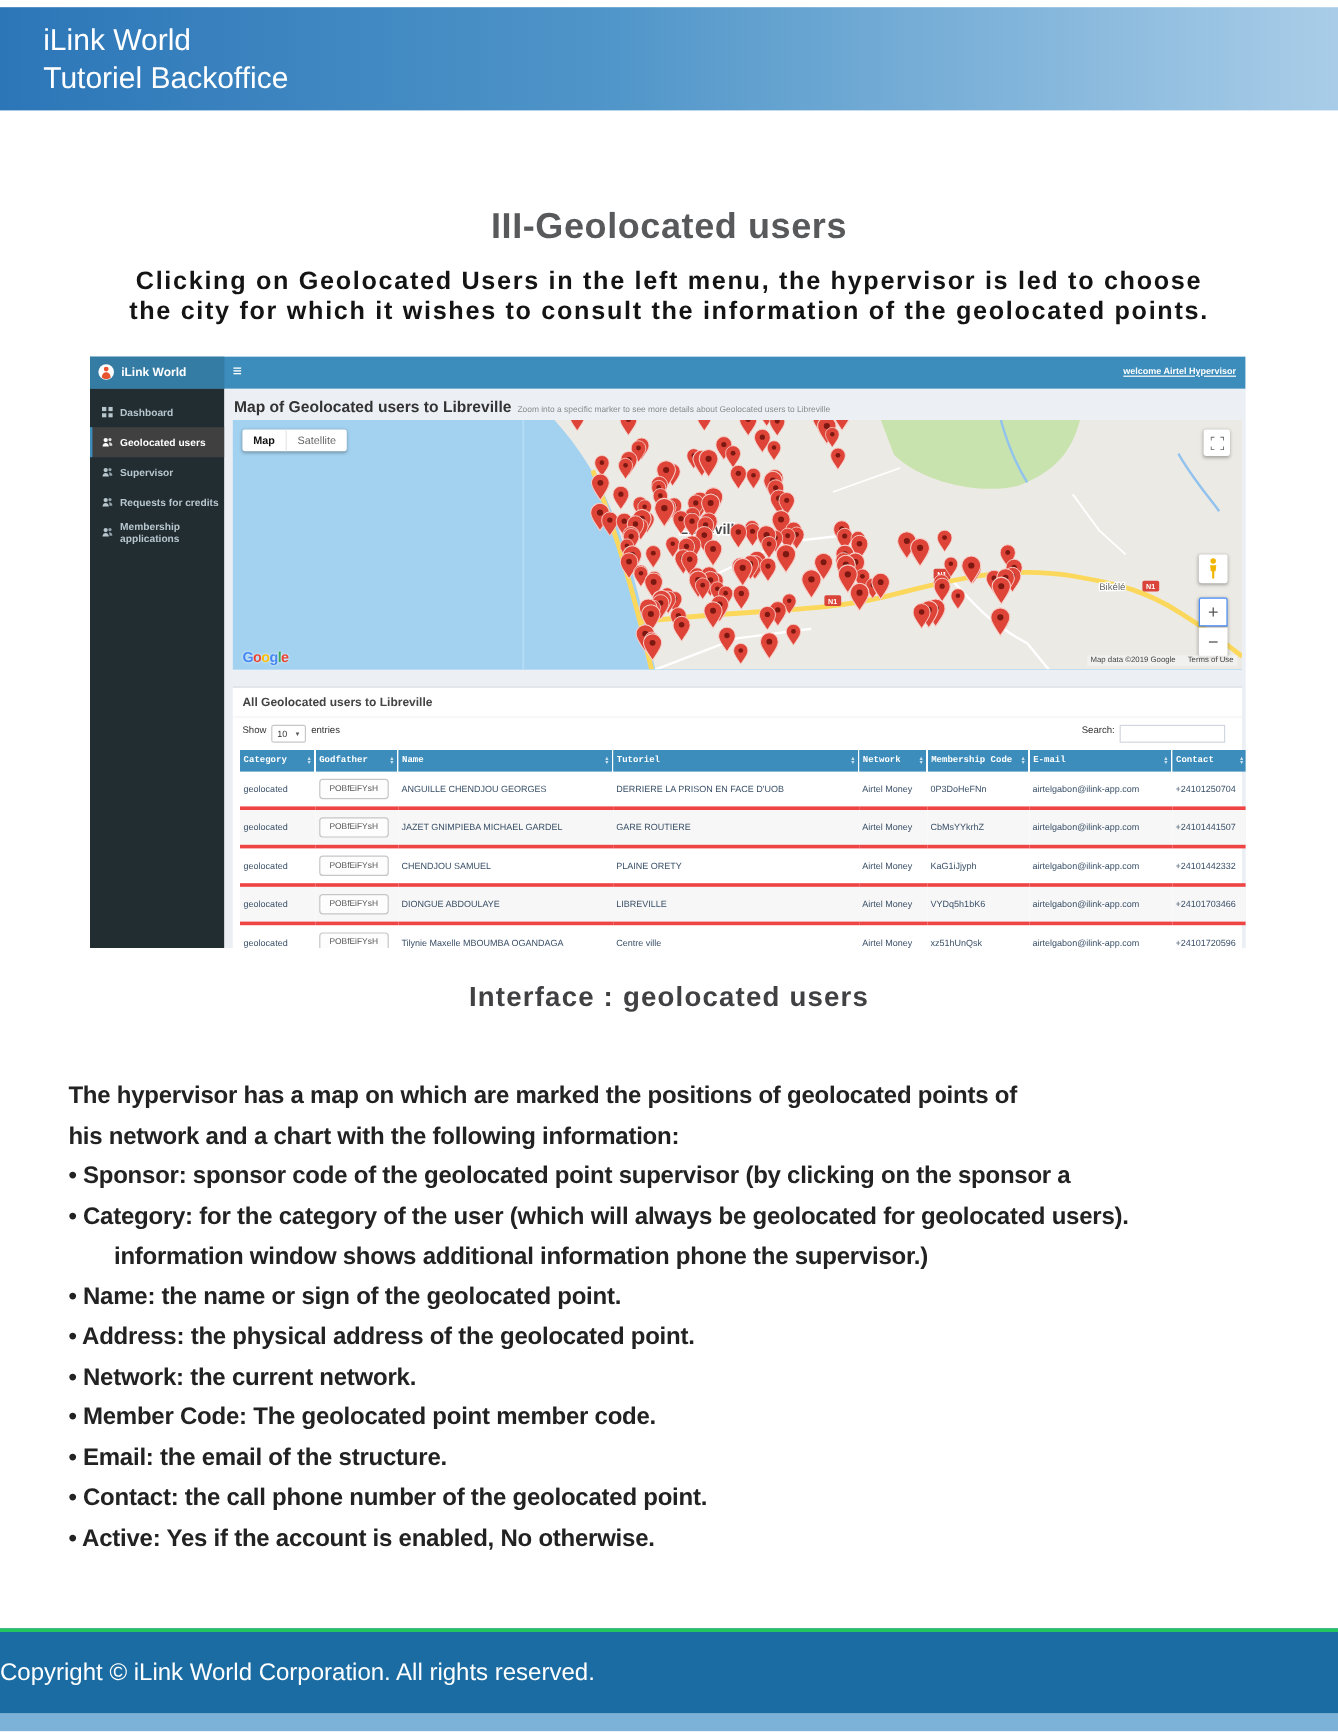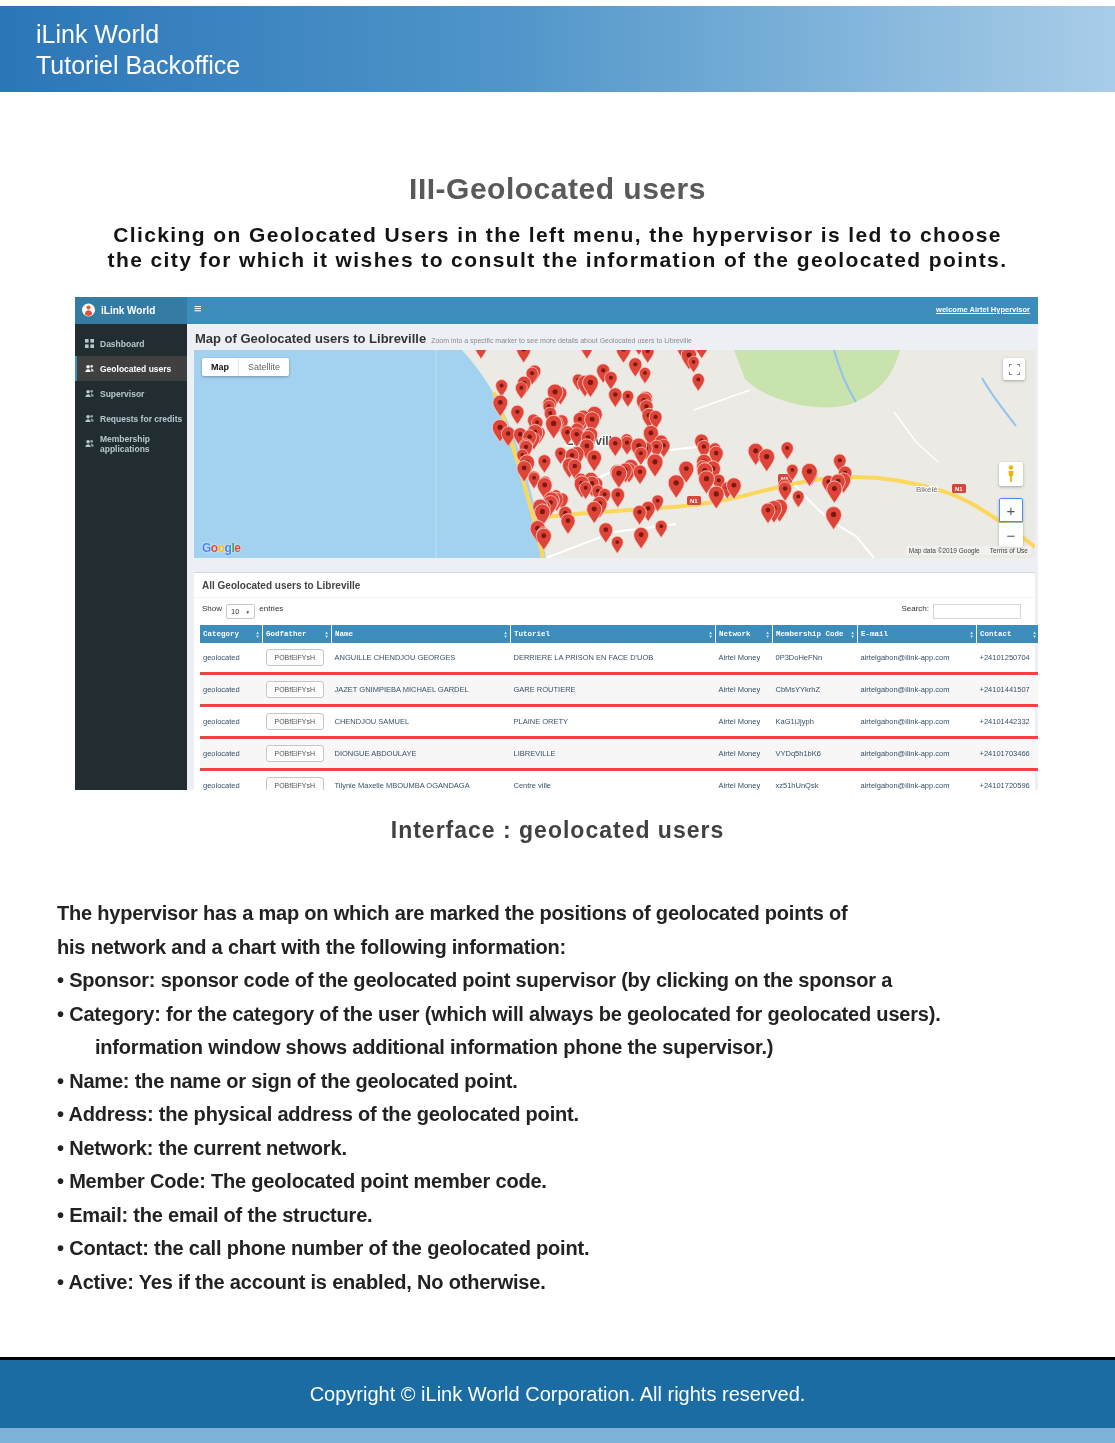--- a/index.html
+++ b/index.html
@@ -67,21 +67,21 @@
   .god-btn{border:1px solid #c6c6c6;background:#fdfdfd;border-radius:3px;padding:4px 8px;font-size:7px;color:#555;font-family:inherit;cursor:pointer;}
   .c0{width:56px}.c1{width:62px}.c2{width:172px}.c3{width:198px}.c4{width:50px}.c5{width:78px}.c6{width:112px}.c7{width:56px}
 
   
   .caption{position:absolute;top:817px;left:0;width:100%;text-align:center;font-size:23px;font-weight:bold;color:#414042;letter-spacing:1px;}
   .bodytxt{position:absolute;left:57px;top:897px;width:1010px;font-size:20px;font-weight:bold;color:#222;line-height:33.5px;}
   .bline{white-space:nowrap;letter-spacing:-.2px;}
   .bline.ind{padding-left:38px;}
 
   
-  .footer{position:absolute;left:0;top:1357px;right:0;height:68px;background:#1b6ca3;border-top:3px solid #000000;box-sizing:content-box;display:flex;align-items:center;justify-content:center;color:#fff;font-size:20px;}
+  .footer{position:absolute;left:0;top:1357px;right:0;height:68px;background:#1b6ca3;border-top:3px solid #22c55e;box-sizing:content-box;display:flex;align-items:center;color:#fff;font-size:20px;}
   .footstrip{position:absolute;left:0;top:1428px;right:0;height:15px;background:#7db2d8;}
 </style>
 </head>
 <body>
 
 <div id="page">
 
   <div class="banner">
     <div>iLink World</div>
     <div>Tutoriel Backoffice</div>

